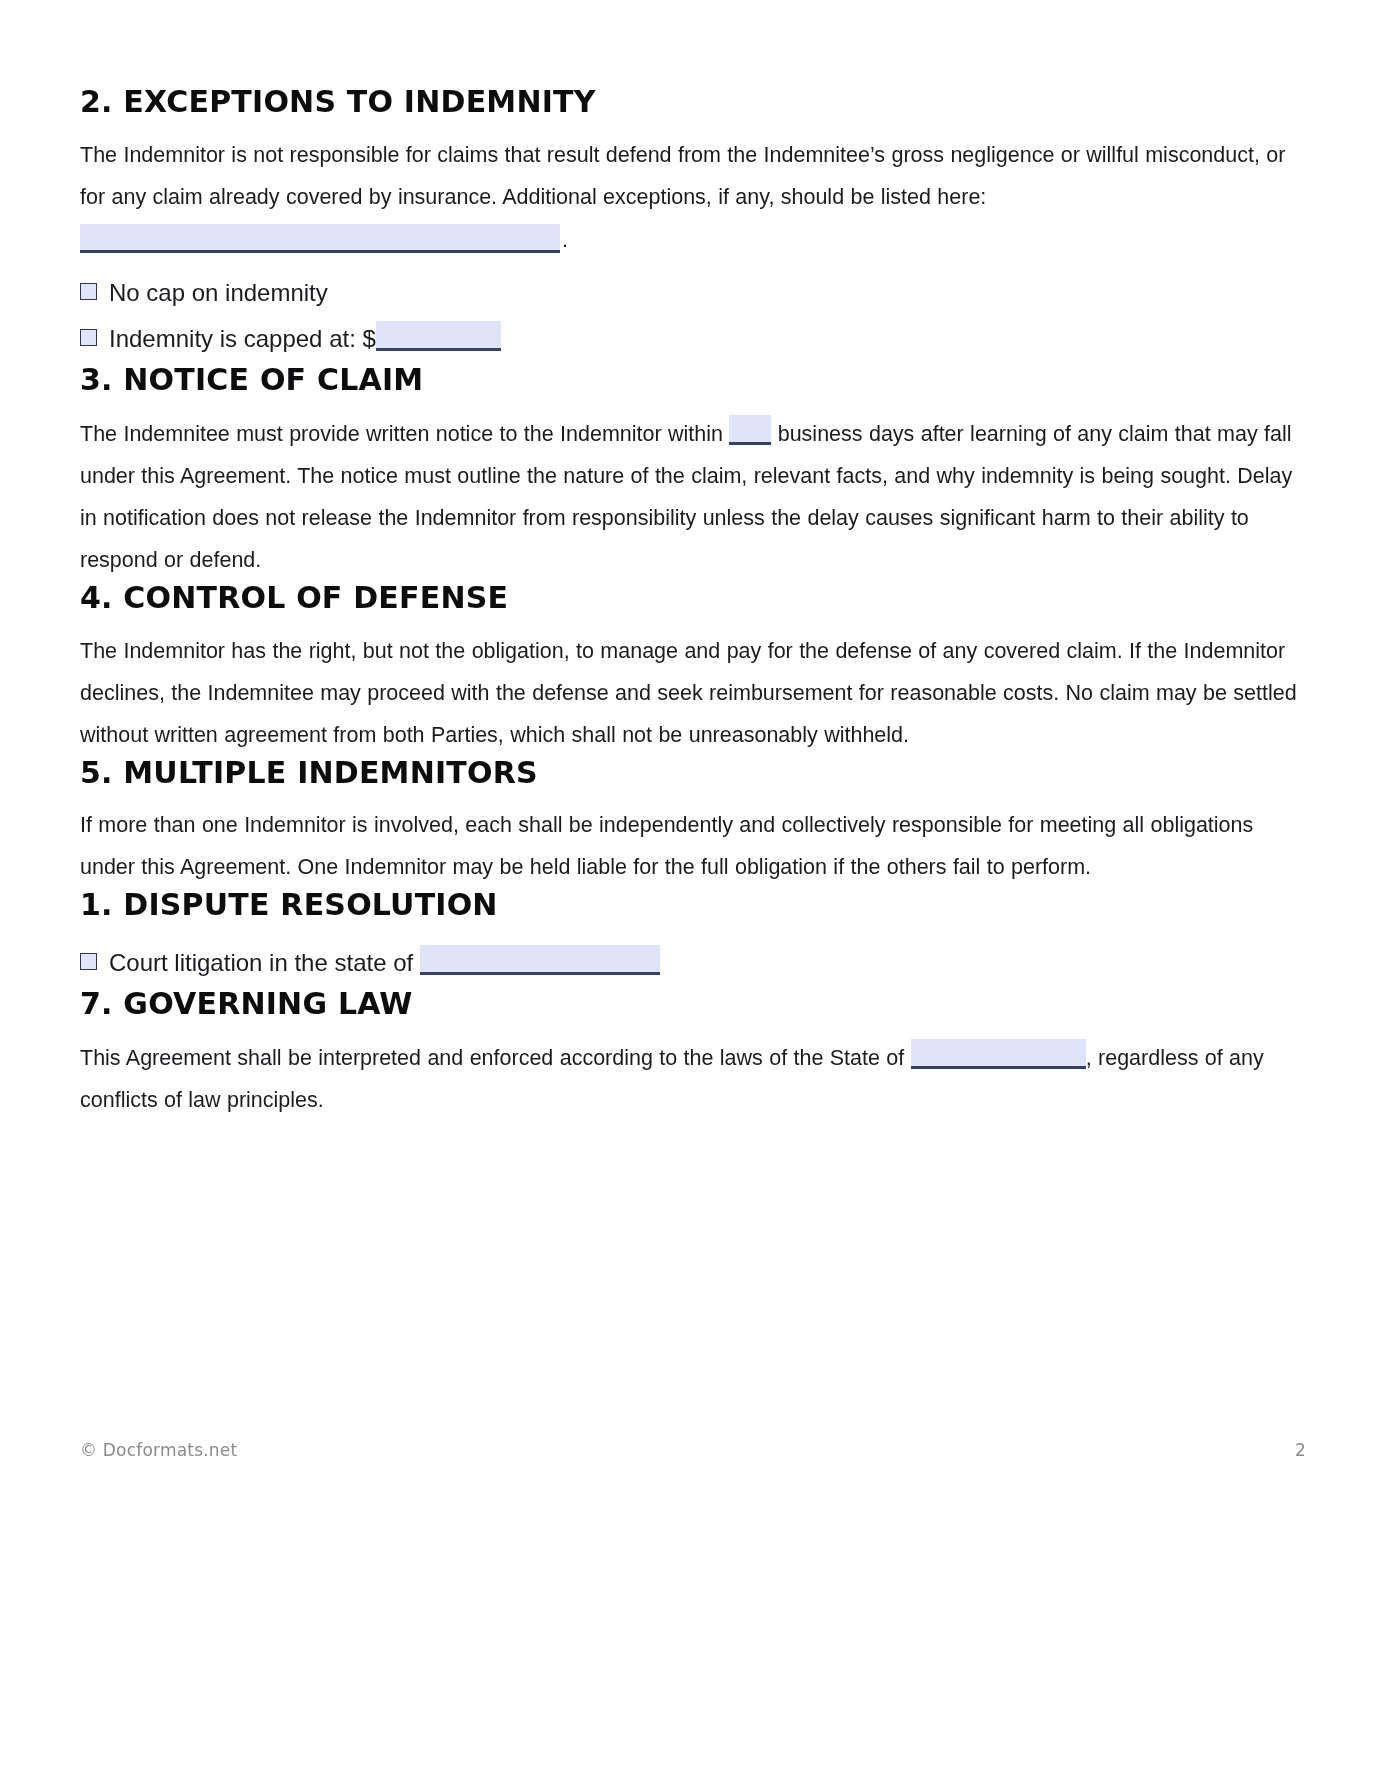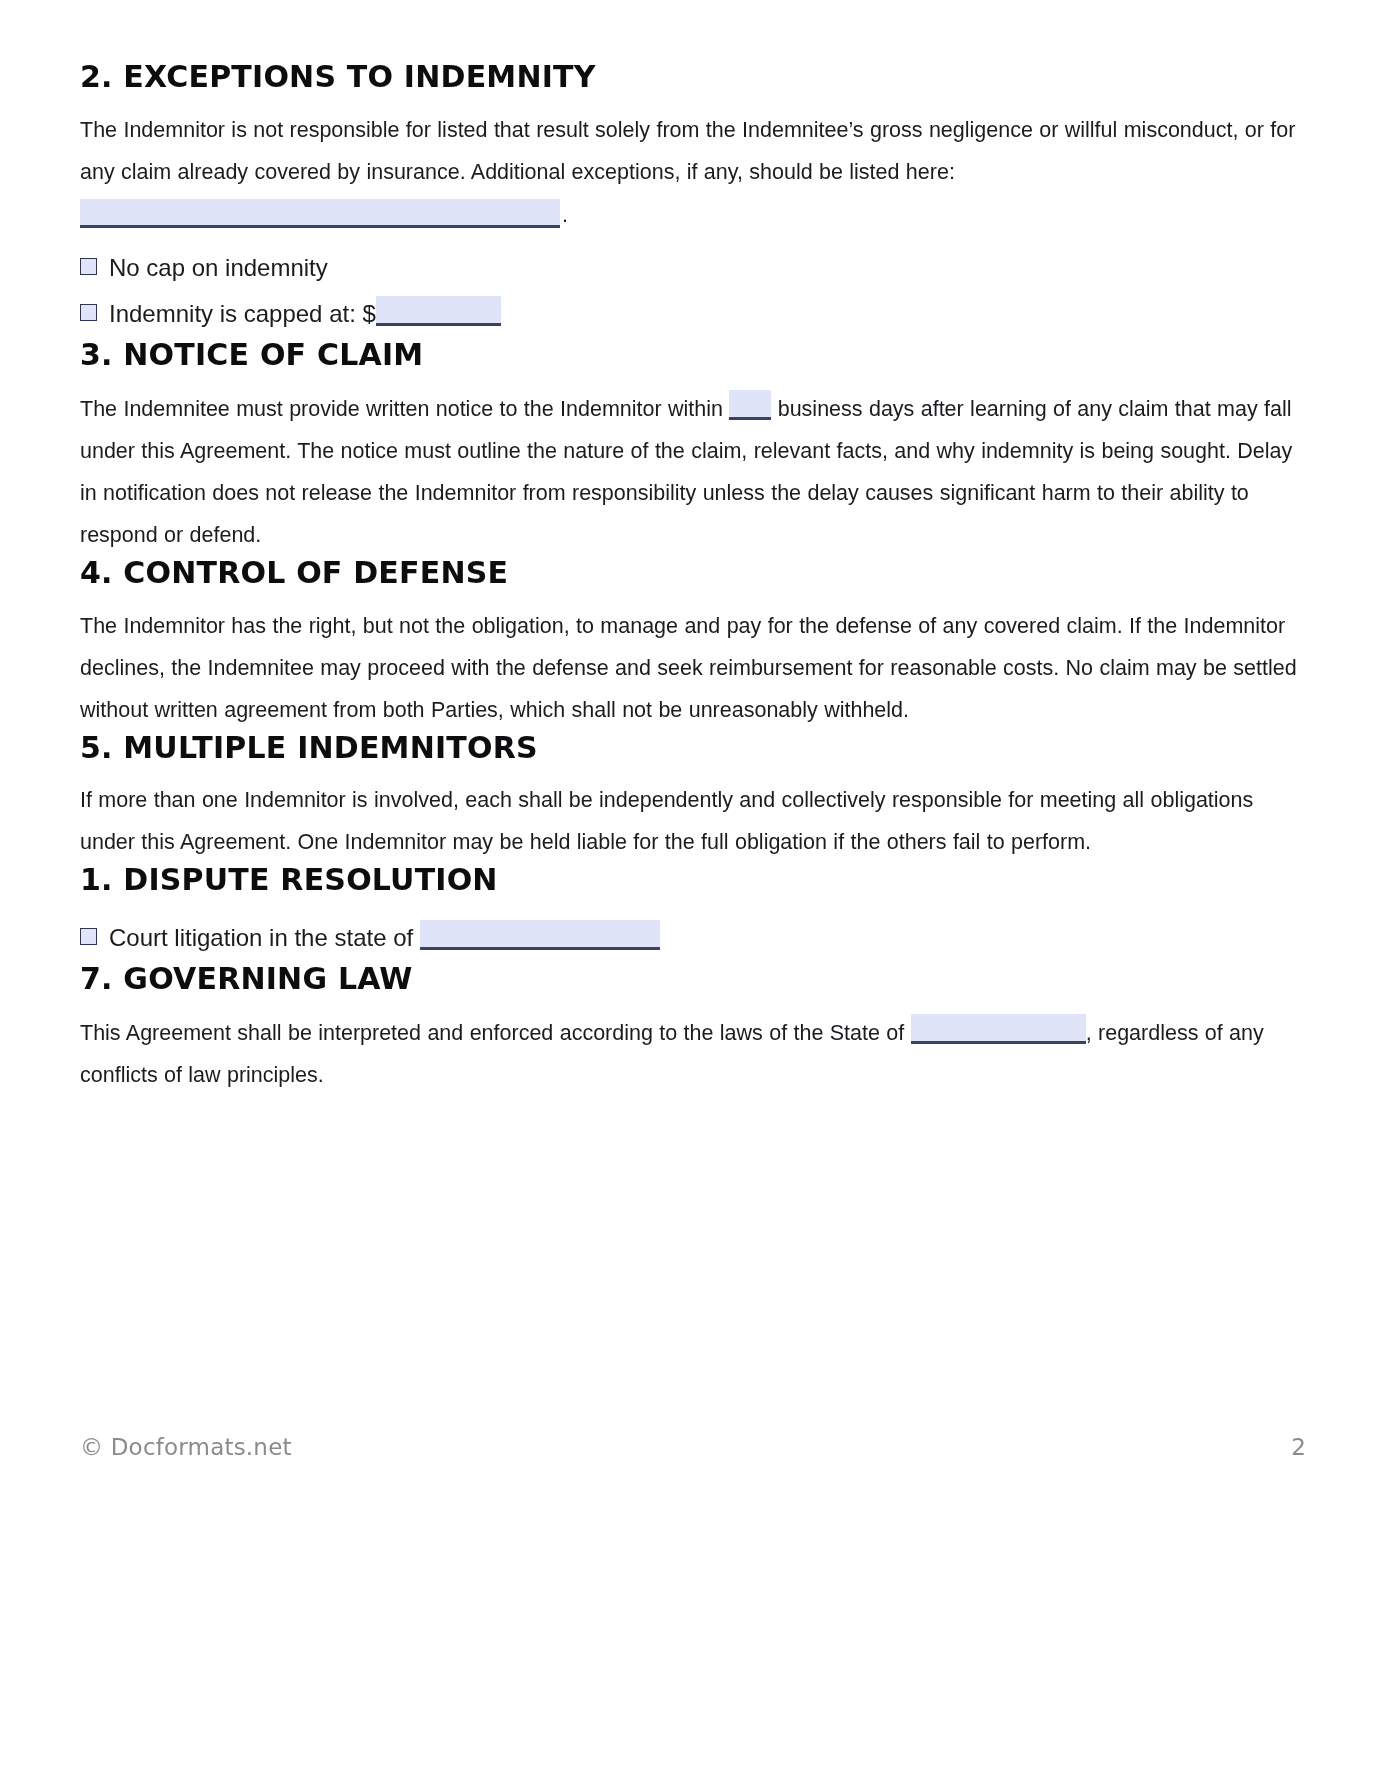--- a/index.html
+++ b/index.html
@@ -13,21 +13,21 @@
     font-family: "Liberation Sans", sans-serif;
     color: #17181c;
     -webkit-font-smoothing: antialiased;
   }
 
   .page {
     position: relative;
     width: 1386px;
     height: 1506px;
     box-sizing: border-box;
-    padding: 60px 80px 0 80px;
+    padding: 85px 80px 0 80px;
     background: #ffffff;
     overflow: hidden;
   }
 
   .content {
     width: 1226px;
   }
 
   
   h2.section-heading {
@@ -130,36 +130,36 @@
 
   
   .footer {
     position: absolute;
     left: 80px;
     right: 80px;
     bottom: 46px;
     display: flex;
     align-items: center;
     justify-content: space-between;
-    font-size: 23px;
+    font-size: 17px;
     color: #8b8b8f;
     font-family: "DejaVu Sans", sans-serif;
   }
   .footer .copy { letter-spacing: 0.2px; }
   .footer .pageno { letter-spacing: 0.2px; }
 </style>
 </head>
 <body>
 
 <div class="page">
   <div class="content">
 
     <h2 class="section-heading sec-gap-first">2. EXCEPTIONS TO INDEMNITY</h2>
 
-    <p class="body-text">The Indemnitor is not responsible for listed that result solely from the Indemnitee’s gross negligence or willful misconduct, or for any claim already covered by insurance. Additional exceptions, if any, should be listed here:</p>
+    <p class="body-text">The Indemnitor is not responsible for claims that result defend from the Indemnitee’s gross negligence or willful misconduct, or for any claim already covered by insurance. Additional exceptions, if any, should be listed here:</p>
 
     <div class="rule-row">
       <span class="blank-rule"></span>
       <span class="trail">.</span>
     </div>
 
     <ul class="check-list">
       <li>
         <span class="checkbox"></span>
         <span class="li-text">No cap on indemnity</span>

